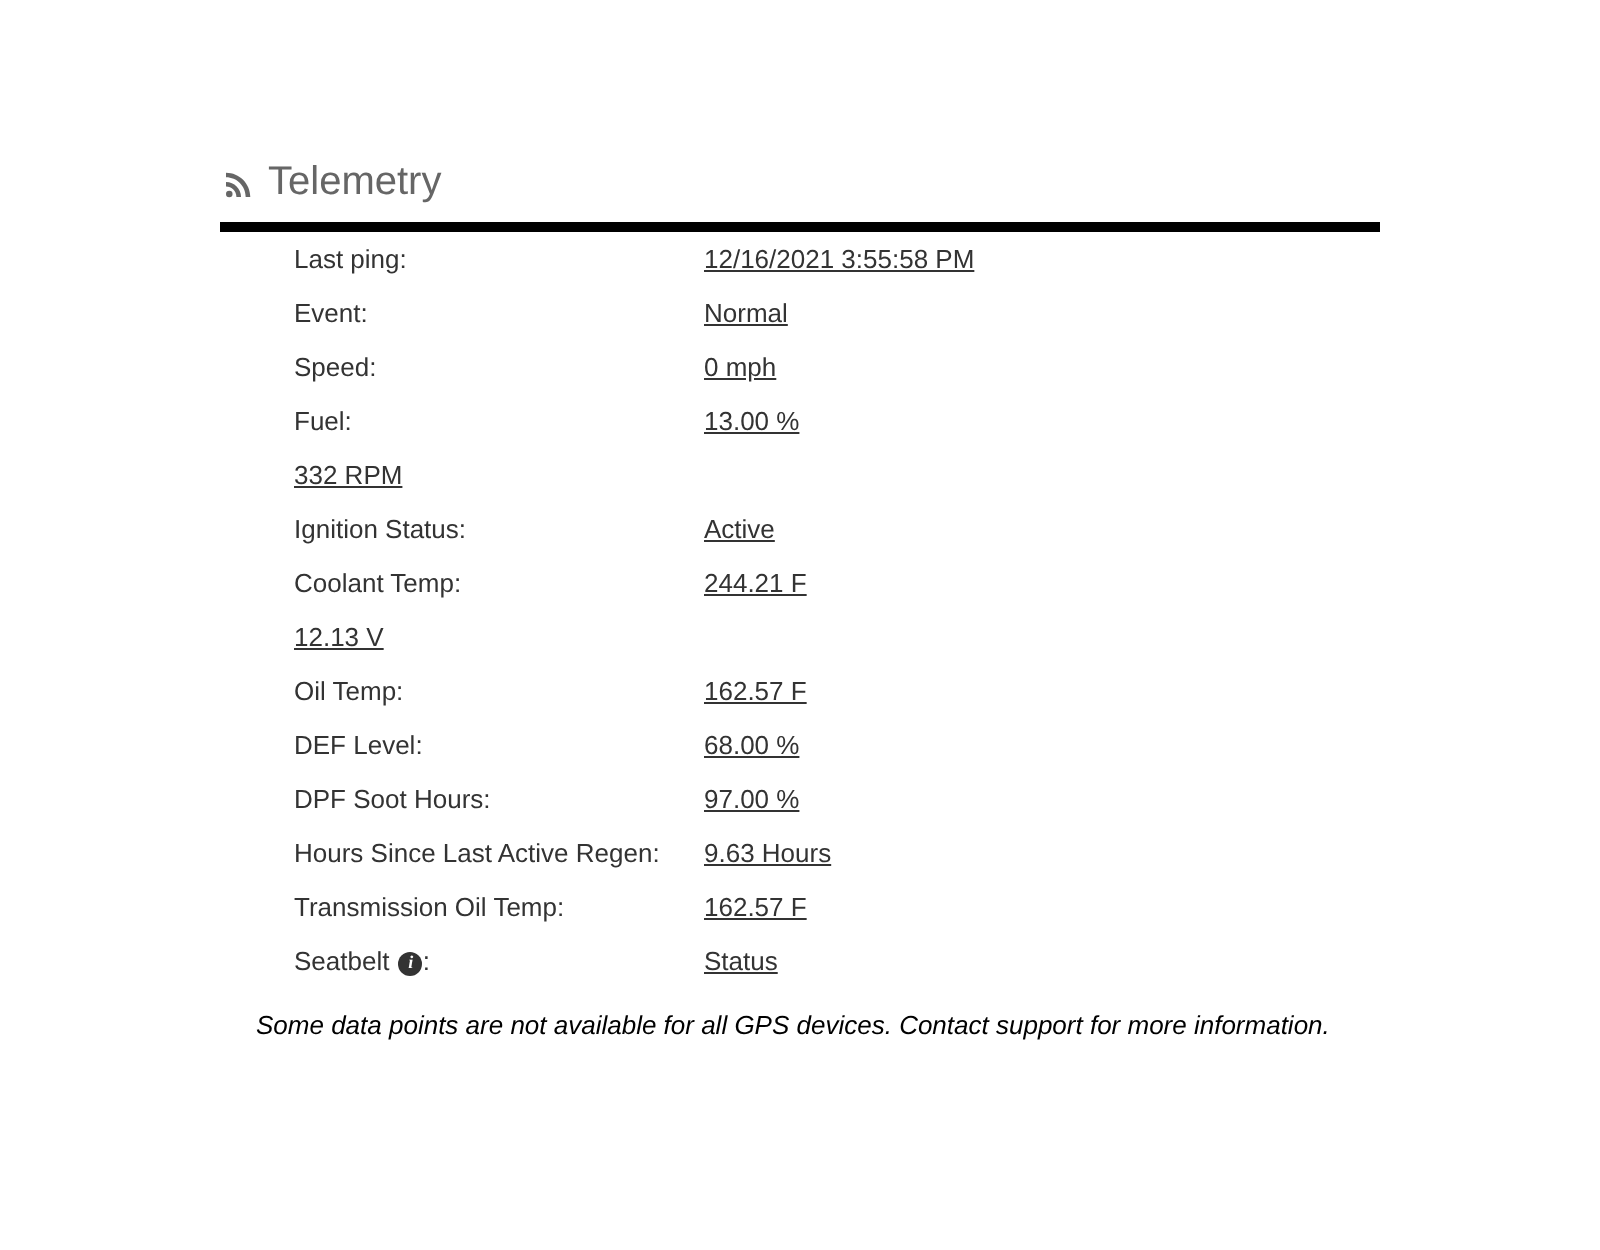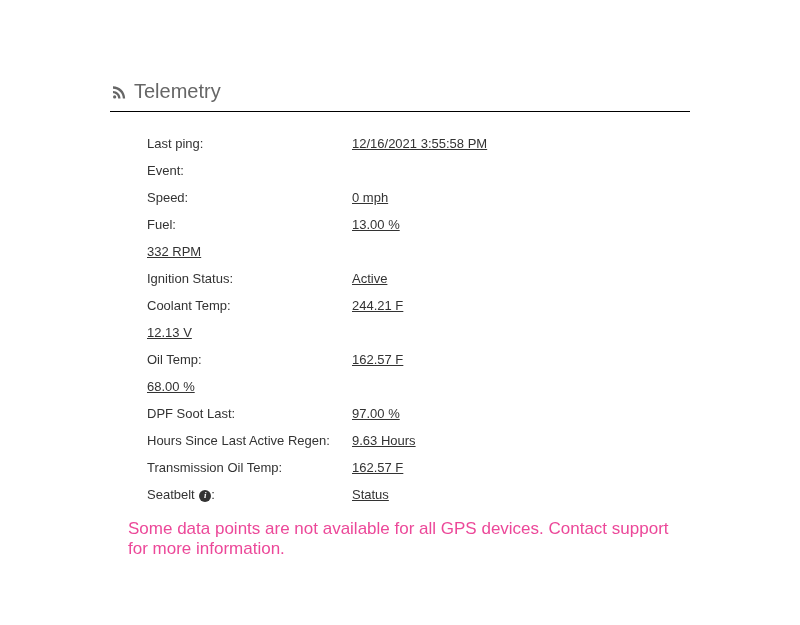--- a/index.html
+++ b/index.html
@@ -13,22 +13,21 @@
       width: 800px;
       height: 625px;
       padding: 80px 110px 0 110px;
       color: #333;
     }
     .panel-header {
       display: flex;
       align-items: center;
       gap: 6px;
       padding-bottom: 8px;
-      border-bottom: 1px solid #000000;
-      margin-bottom: 18px;
+      border-bottom: 5px solid #000000;
       text-align: center;
     }
     .panel-title {
       font-size: 20px;
       font-weight: 400;
       color: #666;
     }
     .rss-icon {
       width: 18px;
       height: 18px;
@@ -63,22 +62,23 @@
       background: #333;
       color: #fff;
       font-size: 9px;
       font-weight: bold;
       font-style: italic;
       font-family: Georgia, serif;
       vertical-align: middle;
       margin-left: 1px;
     }
     .footer-note {
-      font-size: 17px;
-      color: #ec4899;
+      font-style: italic;
+      font-size: 13px;
+      color: #000000;
       margin-top: 6px;
       padding-top: 4px;
     }
     .content-wrap {
       padding-left: 18px;
     }
   </style>
 </head>
 <body>
 
@@ -93,20 +93,21 @@
 
 <div class="content-wrap">
 
   <div class="kv-row">
     <div class="kv-label">Last ping:</div>
     <div class="kv-value">12/16/2021 3:55:58 PM</div>
   </div>
 
   <div class="kv-row">
     <div class="kv-label">Event:</div>
+    <div class="kv-value">Normal</div>
   </div>
 
   <div class="kv-row">
     <div class="kv-label">Speed:</div>
     <div class="kv-value">0 mph</div>
   </div>
 
   <div class="kv-row">
     <div class="kv-label">Fuel:</div>
     <div class="kv-value">13.00 %</div>
@@ -129,25 +130,26 @@
   <div class="kv-row">
     <div class="kv-value">12.13 V</div>
   </div>
 
   <div class="kv-row">
     <div class="kv-label">Oil Temp:</div>
     <div class="kv-value">162.57 F</div>
   </div>
 
   <div class="kv-row">
+    <div class="kv-label">DEF Level:</div>
     <div class="kv-value">68.00 %</div>
   </div>
 
   <div class="kv-row">
-    <div class="kv-label">DPF Soot Last:</div>
+    <div class="kv-label">DPF Soot Hours:</div>
     <div class="kv-value">97.00 %</div>
   </div>
 
 
   <div class="kv-row">
     <div class="kv-label">Hours Since Last Active Regen:</div>
     <div class="kv-value">9.63 Hours</div>
   </div>
 
   <div class="kv-row">

